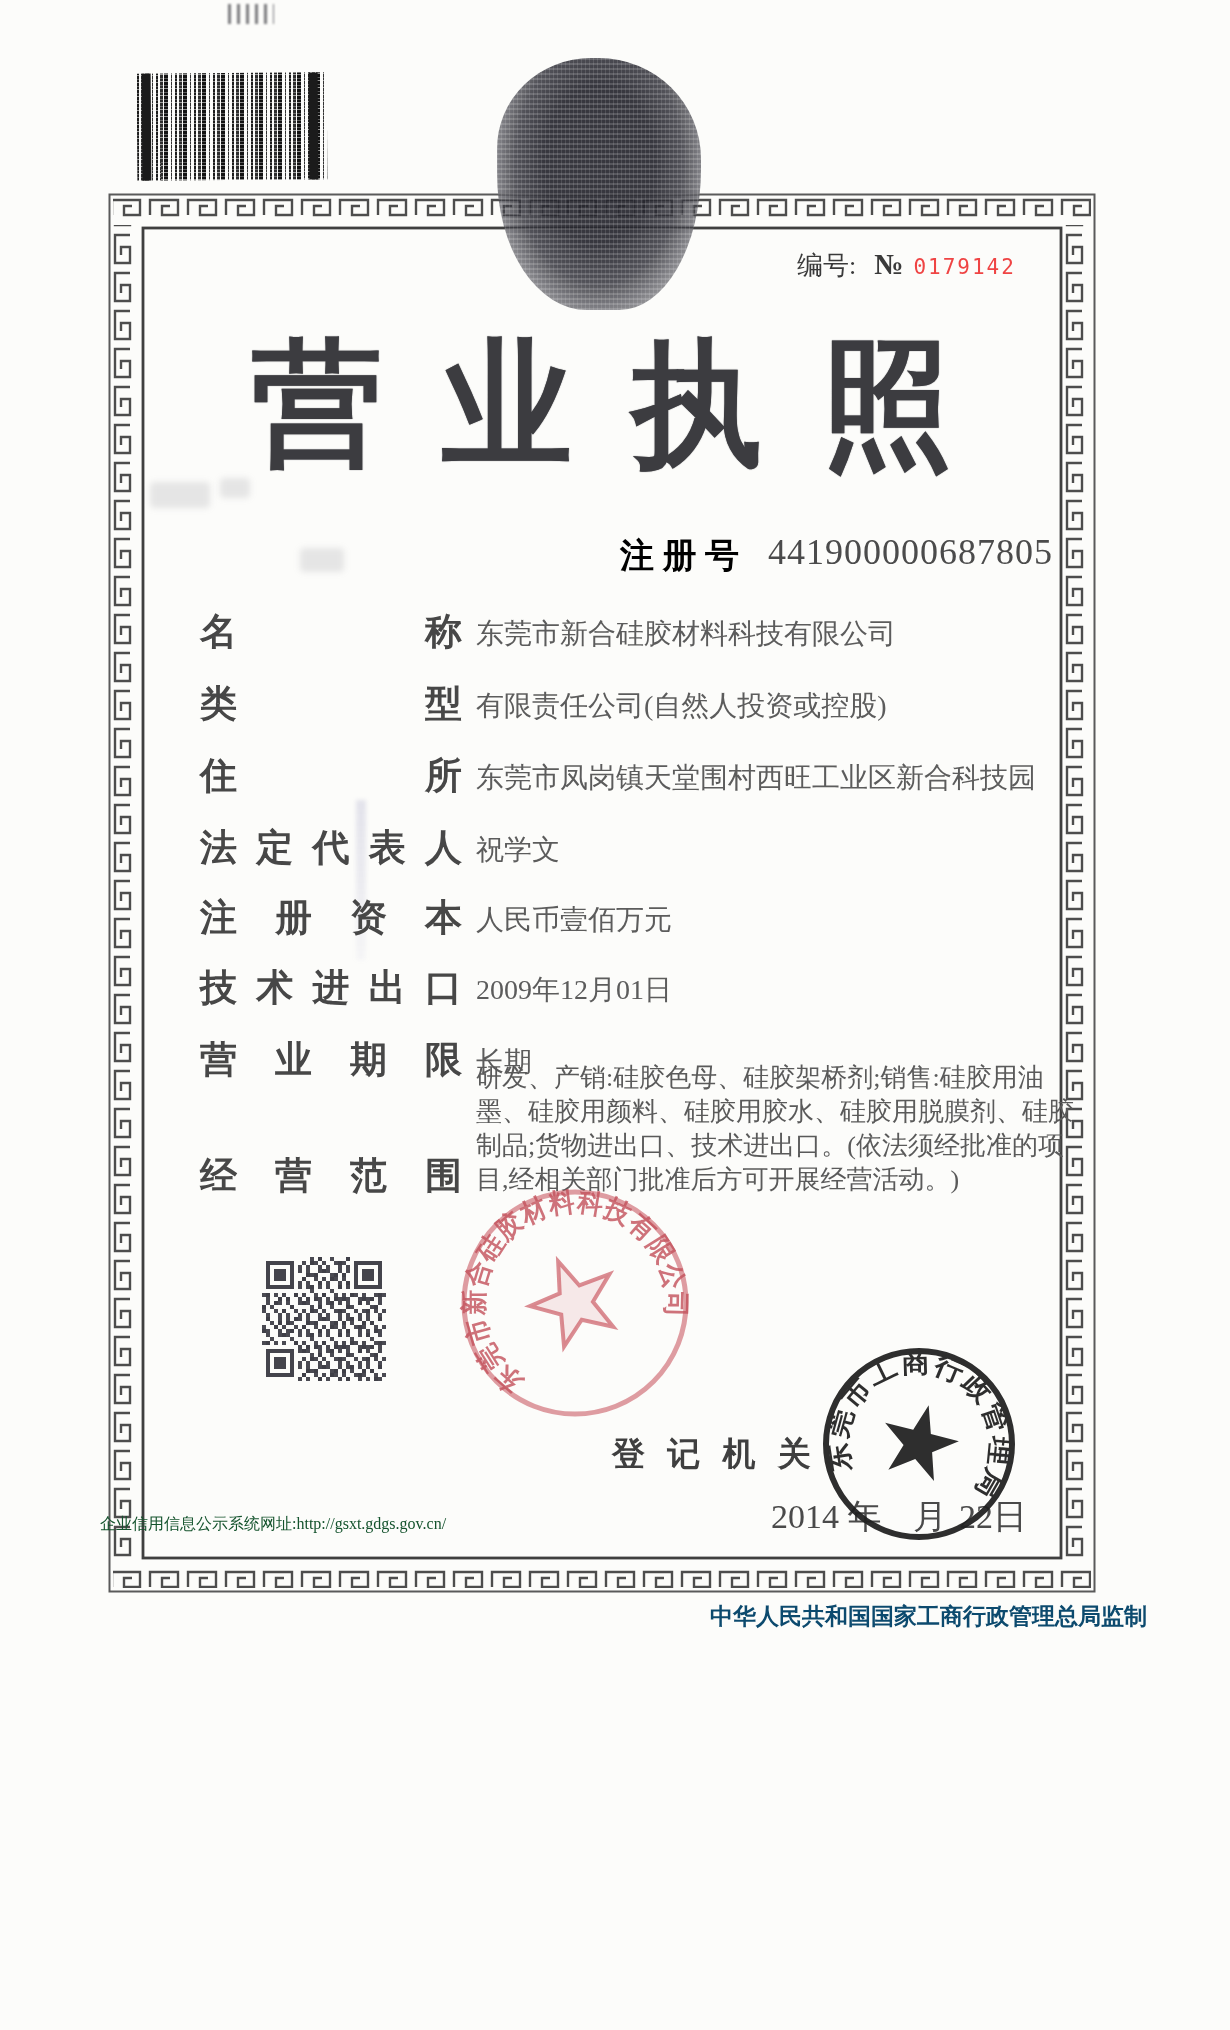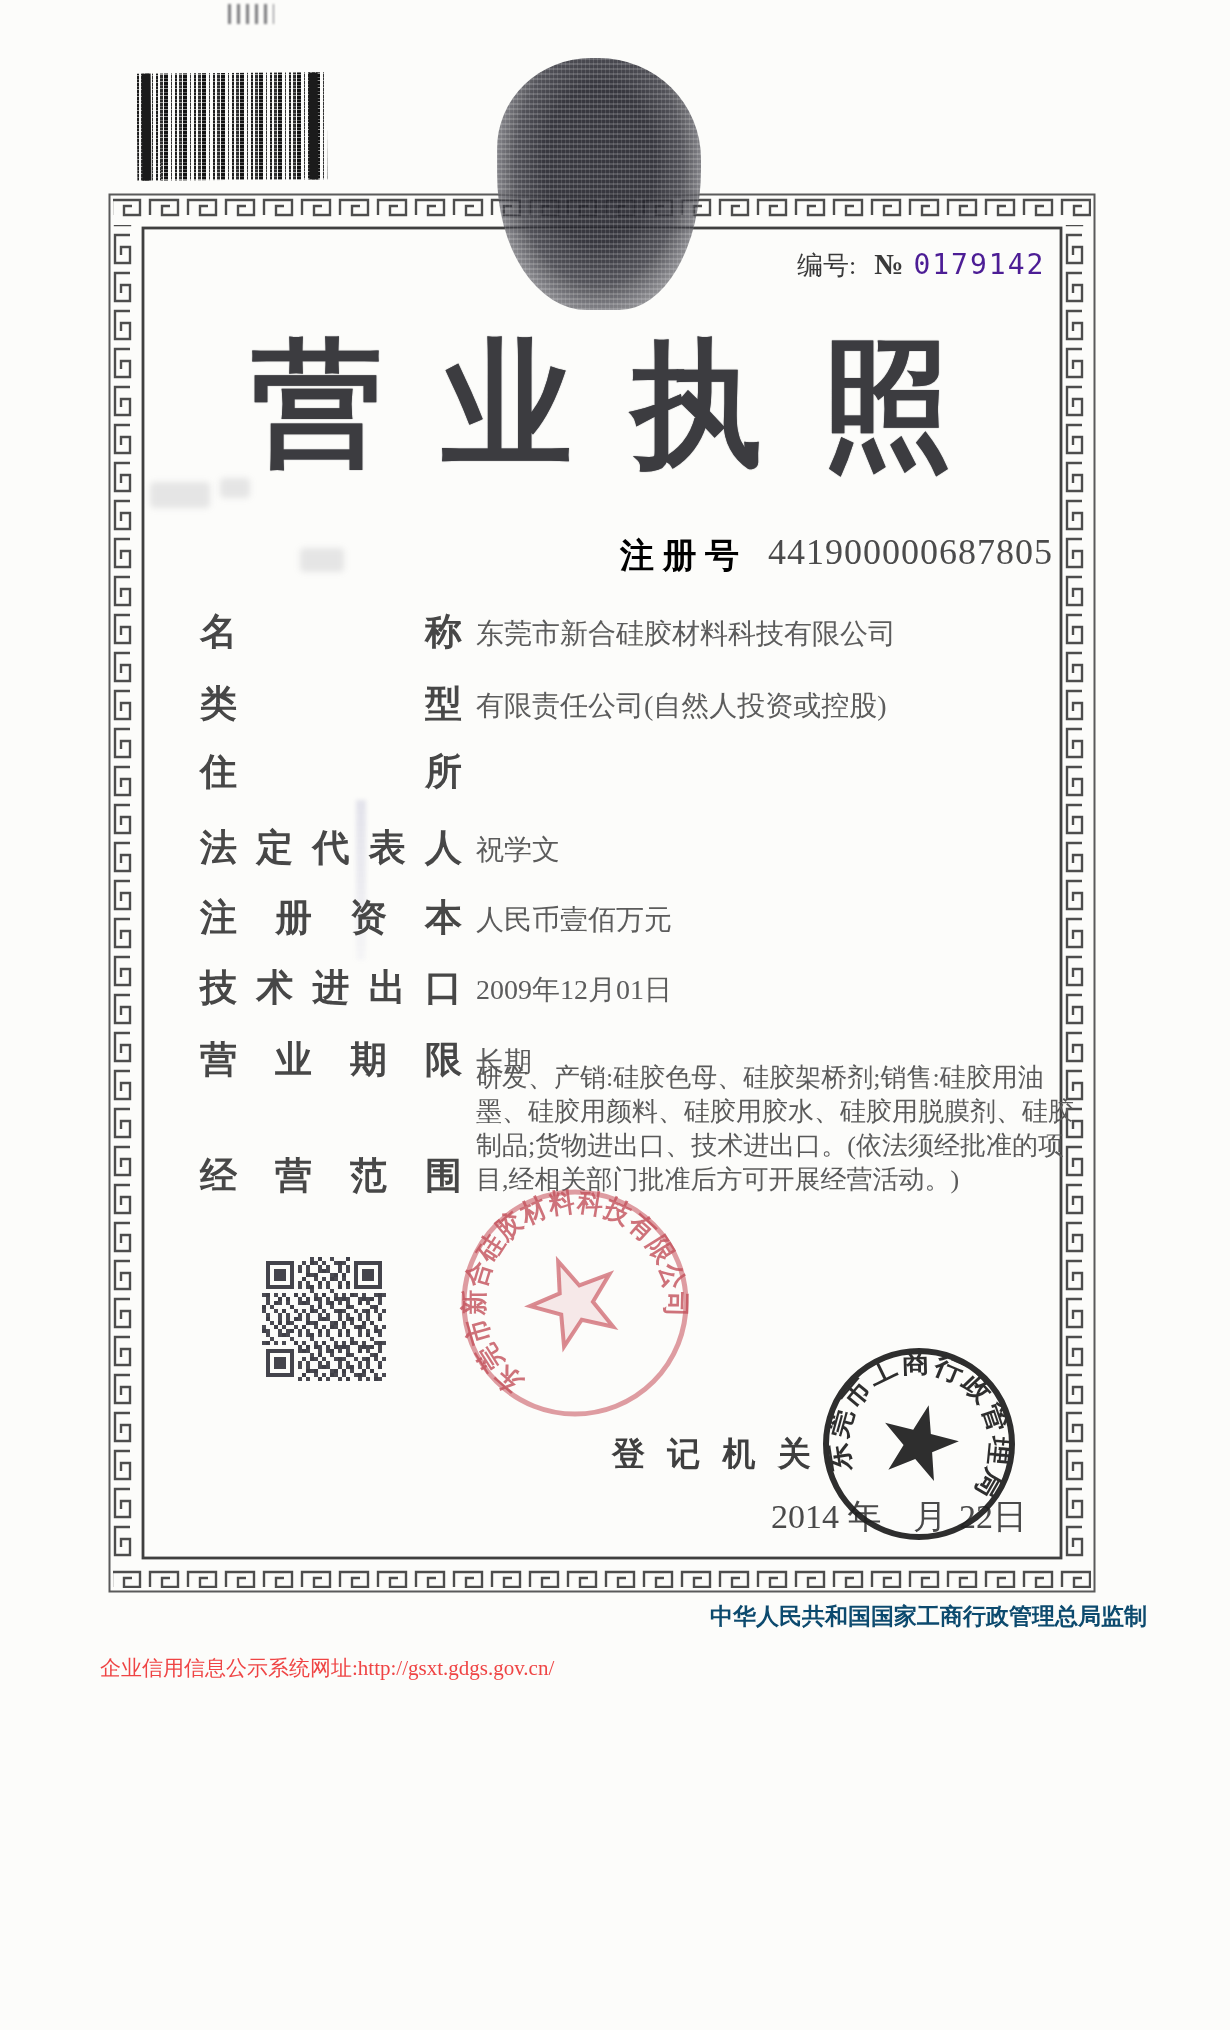--- a/index.html
+++ b/index.html
@@ -30,21 +30,21 @@
     background:
       repeating-linear-gradient(0deg, rgba(255,255,255,.16) 0 2px, transparent 2px 5px),
       repeating-linear-gradient(90deg, rgba(250,250,250,.12) 0 1px, transparent 1px 4px),
       radial-gradient(ellipse at 50% 42%, rgba(38,38,46,.92) 0 38%, rgba(52,52,60,.85) 58%, rgba(70,70,78,.6) 74%, rgba(105,105,112,.3) 86%, transparent 94%);
     filter:blur(.4px);}
   
   .frame{position:absolute;left:108px;top:193px;}
   
   .serial{position:absolute;left:797px;top:248px;font-size:26px;color:#3a3a3a;white-space:nowrap;}
   .serial .no-sym{font-weight:700;font-size:29px;margin:0 10px 0 18px;}
-  .serial .serial-num{font-family:"DejaVu Sans Mono","Liberation Mono",monospace;font-size:28px;letter-spacing:2px;color:#4c1d95;}
+  .serial .serial-num{font-family:"DejaVu Sans Mono","Liberation Mono",monospace;font-size:21px;letter-spacing:2px;color:#ef4444;}
   
   .title{position:absolute;left:108px;top:318px;width:988px;margin:0;text-align:center;
     font-family:"Liberation Sans","DejaVu Sans",sans-serif;
     font-size:130px;font-weight:900;letter-spacing:60px;text-indent:60px;
     color:#3c3c40;transform:scaleY(1.05);
     text-shadow:0 0 1px rgba(60,60,64,.9);}
   
   .regno{position:absolute;left:0;top:533px;width:1230px;white-space:nowrap;}
   .regno-label{position:absolute;left:620px;font-size:34px;font-weight:700;color:#000000;}
   .regno-num{position:absolute;left:768px;top:-2px;font-size:36px;color:#4b4b4b;letter-spacing:1px;}
@@ -59,21 +59,21 @@
   .red-seal{position:absolute;left:450px;top:1178px;opacity:.92;}
   .black-stamp{position:absolute;left:814px;top:1339px;opacity:.93;}
   
   .registrar{position:absolute;left:612px;top:1432px;font-size:33px;font-weight:700;letter-spacing:7px;color:#3f3f3f;white-space:nowrap;}
   .date-line{position:absolute;left:0;top:1494px;width:1230px;font-size:34px;color:#4a4a4a;}
   .date-line span{position:absolute;white-space:nowrap;margin-left:16px;}
   .date-year{left:755px;}
   .date-month{left:897px;}
   .date-day{left:943px;}
   
-  .footer-left{position:absolute;left:100px;top:1654px;font-size:21px;color:#ef4444;white-space:nowrap;}
+  .footer-left{position:absolute;left:100px;top:1514px;font-size:16px;color:#14532d;white-space:nowrap;}
   .footer-right{position:absolute;left:710px;top:1601px;font-size:23px;font-weight:700;color:#0c4a6e;white-space:nowrap;}
 </style>
 </head>
 <body>
 
 <div class="paper">
 
   <div class="smudge-top"></div>
   <div class="smudge" style="left:150px;top:482px;width:60px;height:26px;"></div>
   <div class="smudge" style="left:300px;top:548px;width:44px;height:24px;"></div>
@@ -115,20 +115,21 @@
   <div class="row" style="top:608px">
     <div class="row-label">名称</div>
     <div class="row-value">东莞市新合硅胶材料科技有限公司</div>
   </div>
   <div class="row" style="top:680px">
     <div class="row-label">类型</div>
     <div class="row-value">有限责任公司(自然人投资或控股)</div>
   </div>
   <div class="row" style="top:752px">
     <div class="row-label">住所</div>
+    <div class="row-value">东莞市凤岗镇天堂围村西旺工业区新合科技园</div>
   </div>
   <div class="row" style="top:824px">
     <div class="row-label">法定代表人</div>
     <div class="row-value">祝学文</div>
   </div>
   <div class="row" style="top:894px">
     <div class="row-label">注册资本</div>
     <div class="row-value">人民币壹佰万元</div>
   </div>
   <div class="row" style="top:964px">

